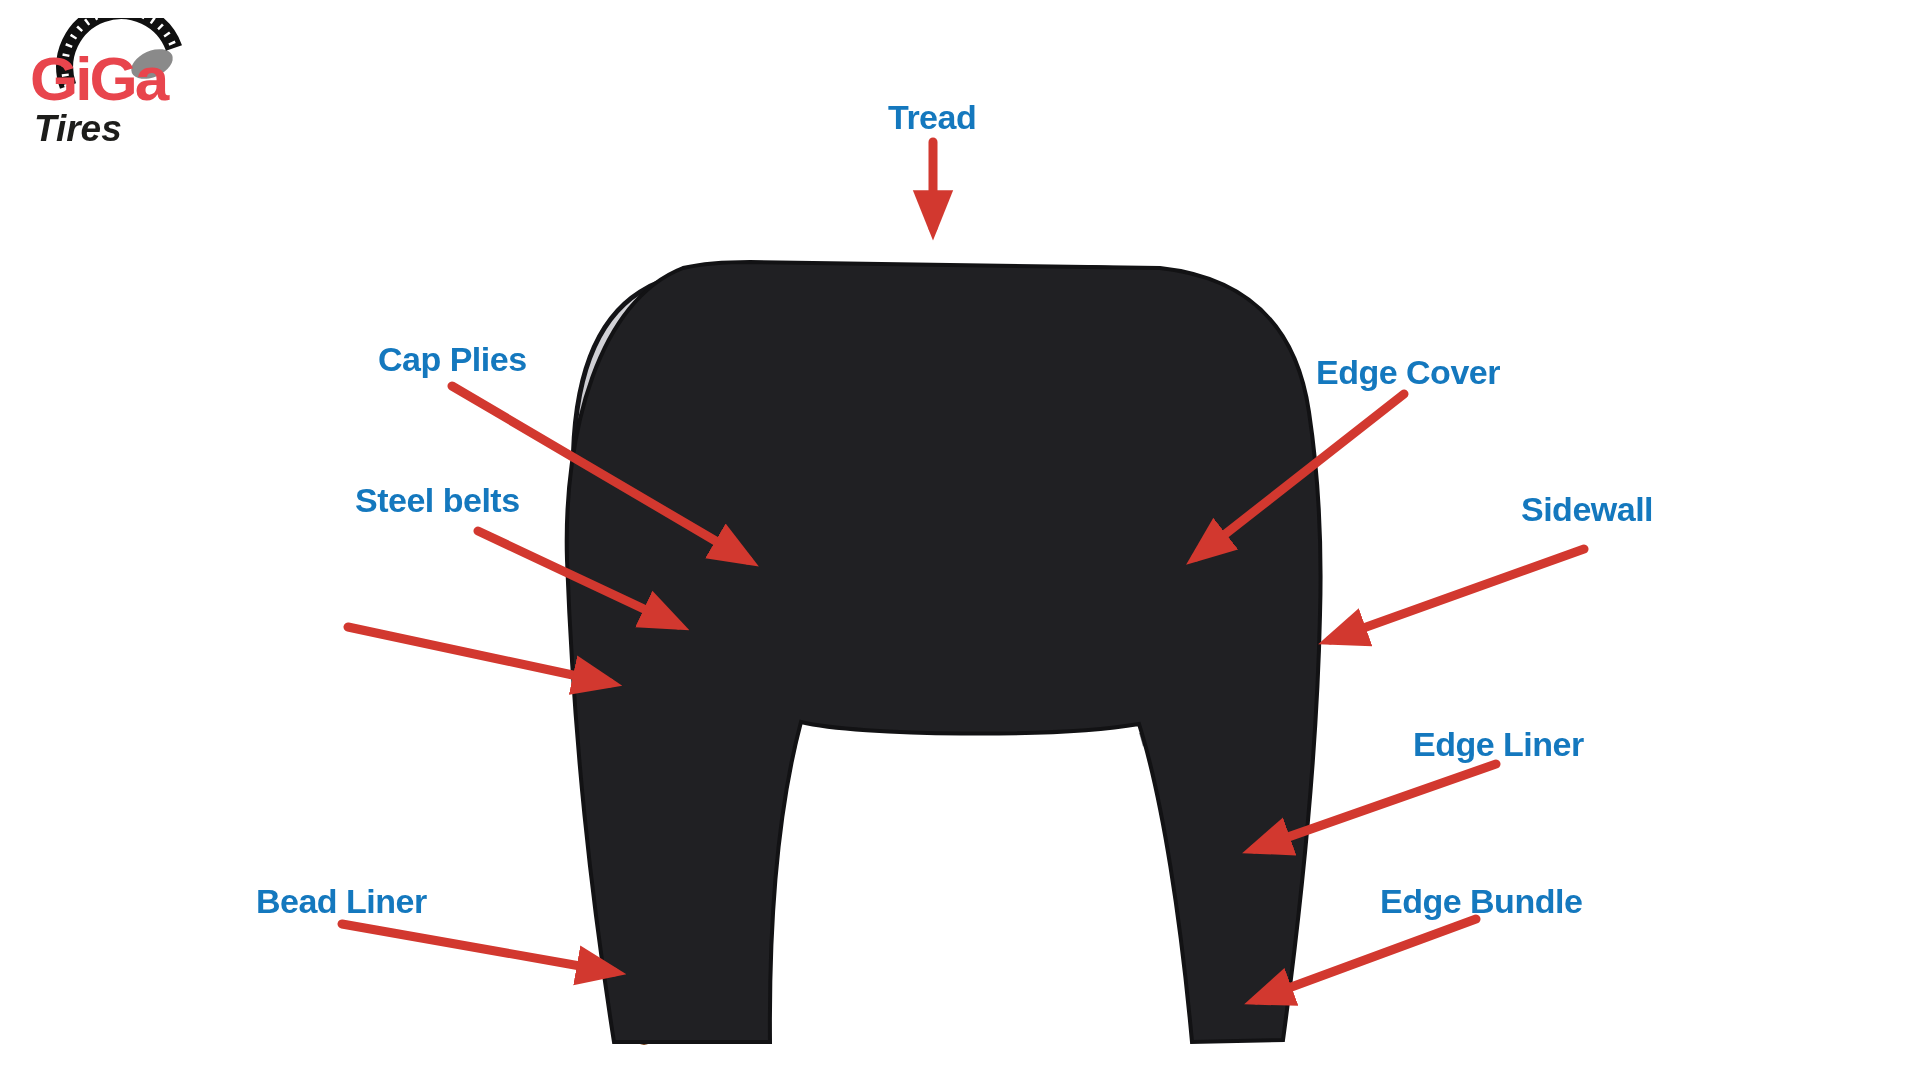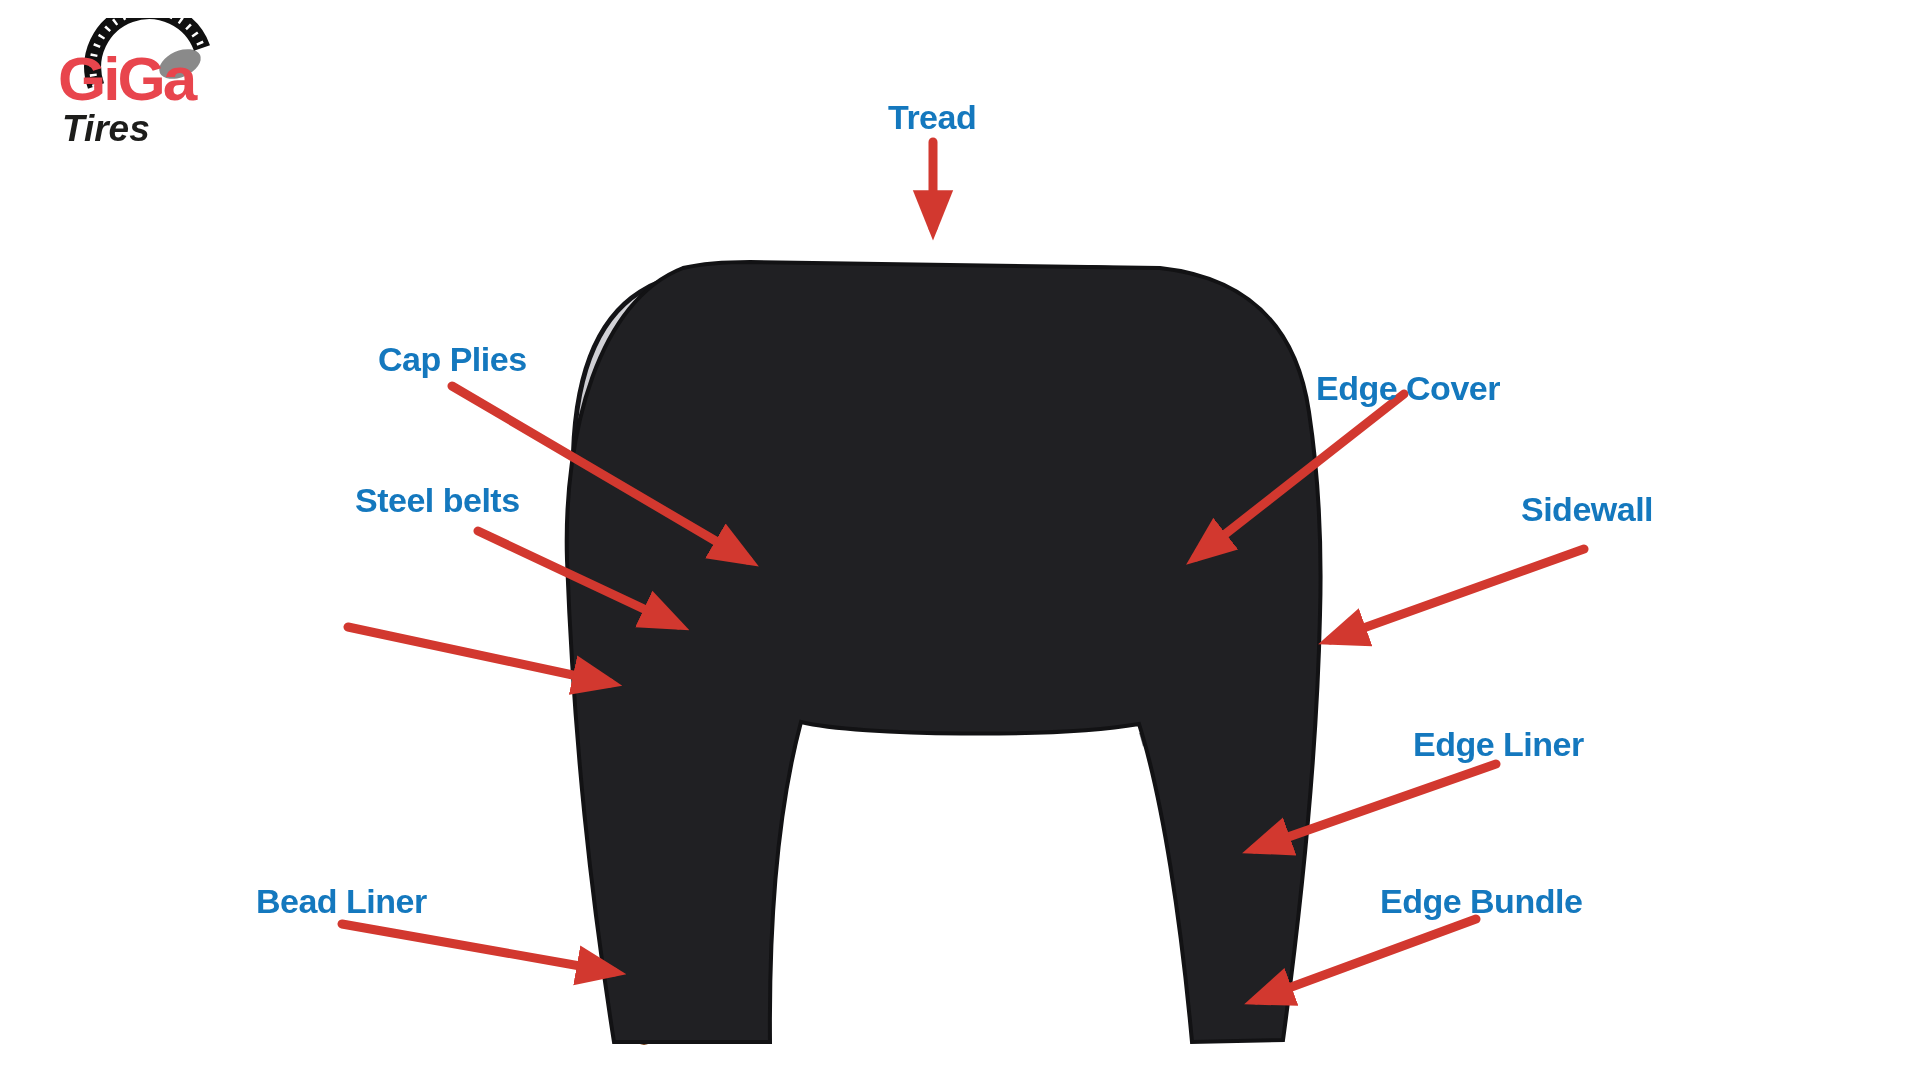--- a/index.html
+++ b/index.html
@@ -2,21 +2,21 @@
 <html style="--background: #FFFFFF; --label-blue: #1478BE; --arrow-red: #D2382F; --logo-red: #E8454D; --logo-dark: #1D1D1B; --cap-ply-green: #1F7A3C; --steel-belt-blue: #1E93C8; --edge-cover-gold: #E2CE83; --carcass-yellow: #E9DC6F; --bead-filler-green: #1D6F3D; --bead-copper: #B96B2E;"><head>
 <meta charset="utf-8">
 <style>
   html,body{margin:0;padding:0;background:#fff;}
   .canvas{
     position:relative;width:1920px;height:1080px;overflow:hidden;
     background:var(--background,#fff);
     font-family:"Liberation Sans",sans-serif;
   }
   
-  .logo{position:absolute;left:56px;top:14px;width:200px;height:130px;text-align:center;}
+  .logo{position:absolute;left:28px;top:14px;width:200px;height:130px;text-align:center;}
   .logo .arc{position:absolute;left:28px;top:4px;width:140px;height:80px;}
   .brand{
     position:absolute;left:2px;top:34px;
     font-size:62px;font-weight:800;letter-spacing:-3px;line-height:1;
     color:var(--logo-red,#E8454D);
   }
   .tagline{
     position:absolute;left:6px;top:94px;
     font-size:37px;font-weight:700;font-style:italic;letter-spacing:0px;
     color:var(--logo-dark,#1D1D1B);
@@ -246,18 +246,18 @@
       <path class="arrow" marker-end="url(#ah)" d="M 1584 549 L 1330 640"></path>
       <path class="arrow" marker-end="url(#ah)" d="M 1496 764 L 1254 849"></path>
       <path class="arrow" marker-end="url(#ah)" d="M 1476 919 L 1256 1000"></path>
     </g>
   </svg>
 
   <div class="label" style="left:888px;top:100px">Tread</div>
   <div class="label" style="left:378px;top:342px">Cap Plies</div>
   <div class="label" style="left:355px;top:483px">Steel belts</div>
   <div class="label" style="left:256px;top:884px">Bead Liner</div>
-  <div class="label" style="left:1316px;top:371px">Edge Cover</div>
+  <div class="label" style="left:1316px;top:355px">Edge Cover</div>
   <div class="label" style="left:1521px;top:492px">Sidewall</div>
   <div class="label" style="left:1413px;top:727px">Edge Liner</div>
   <div class="label" style="left:1380px;top:884px">Edge Bundle</div>
 
 </div>
 
 </body></html>

